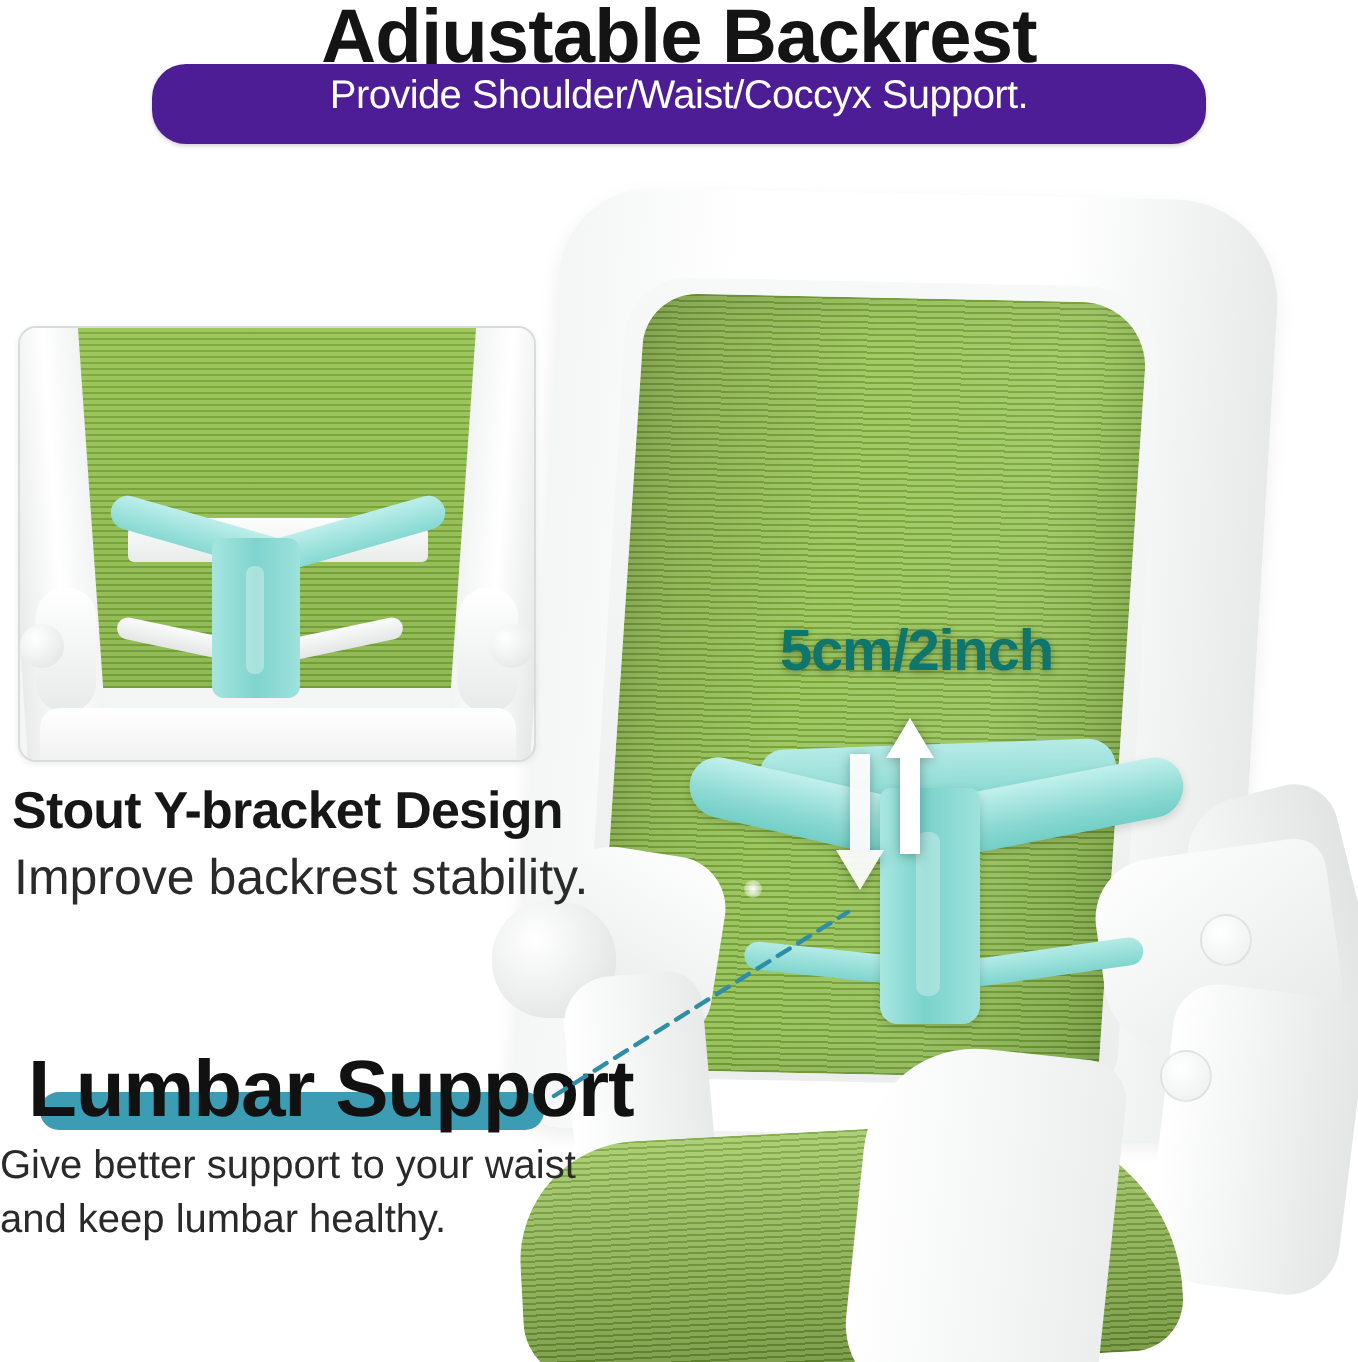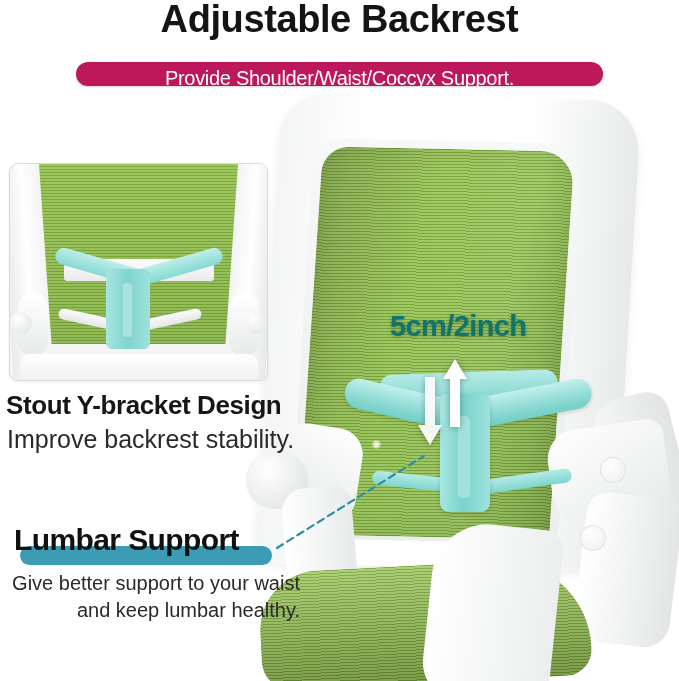--- a/index.html
+++ b/index.html
@@ -14,22 +14,22 @@
 
   
   .title{
     position:absolute;left:0;top:-2px;width:679px;
     text-align:center;
     font-size:38px;font-weight:bold;color:#141414;
     letter-spacing:-0.4px;
     white-space:nowrap;
   }
   .subpill{
-    position:absolute;left:76px;top:62px;width:527px;height:24px;
-    background:#be185d;border-radius:17px;
+    position:absolute;left:76px;top:32px;width:527px;height:40px;
+    background:#4c1d95;border-radius:17px;
     box-shadow:0 1px 2px rgba(0,0,0,.18);
   }
   .subpill span{
     display:block;width:100%;height:100%;
     line-height:32px;text-align:center;
     color:#ffffff;font-size:20px;font-weight:normal;
     letter-spacing:-0.3px;white-space:nowrap;
   }
 
   
@@ -117,26 +117,26 @@
     position:absolute;left:7px;top:425px;
     font-size:25px;color:#2a2a2a;white-space:nowrap;
   }
   .lumbar-wrap{position:absolute;left:14px;top:523px;width:280px;height:40px;}
   .lumbar-bar{
     position:absolute;left:6px;top:23px;width:252px;height:19px;
     background:#3b9cb3;border-radius:10px;
   }
   .lumbar-text{
     position:absolute;left:0;top:0;
-    font-size:30px;font-weight:bold;color:#111111;
+    font-size:40px;font-weight:bold;color:#111111;
     letter-spacing:-0.6px;white-space:nowrap;
   }
   .cap-p2{
     position:absolute;left:0px;top:570px;width:300px;
-    text-align:right;
+    text-align:left;
     font-size:20px;color:#2a2a2a;line-height:27px;
   }
 
   
   .pointer{position:absolute;left:0;top:0;width:679px;height:681px;pointer-events:none;}
 
   
   .chair{position:absolute;left:250px;top:95px;width:429px;height:586px;}
 
   .back-frame{

